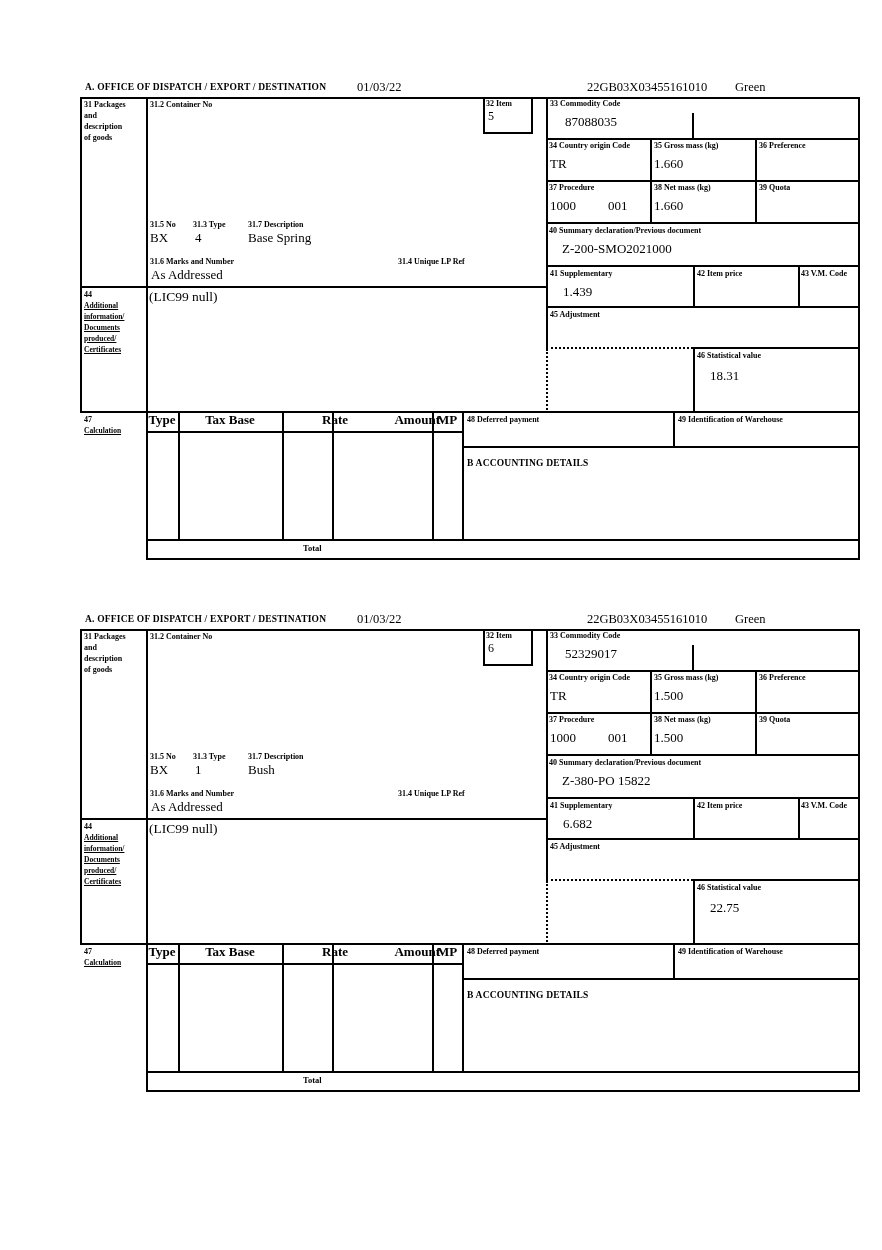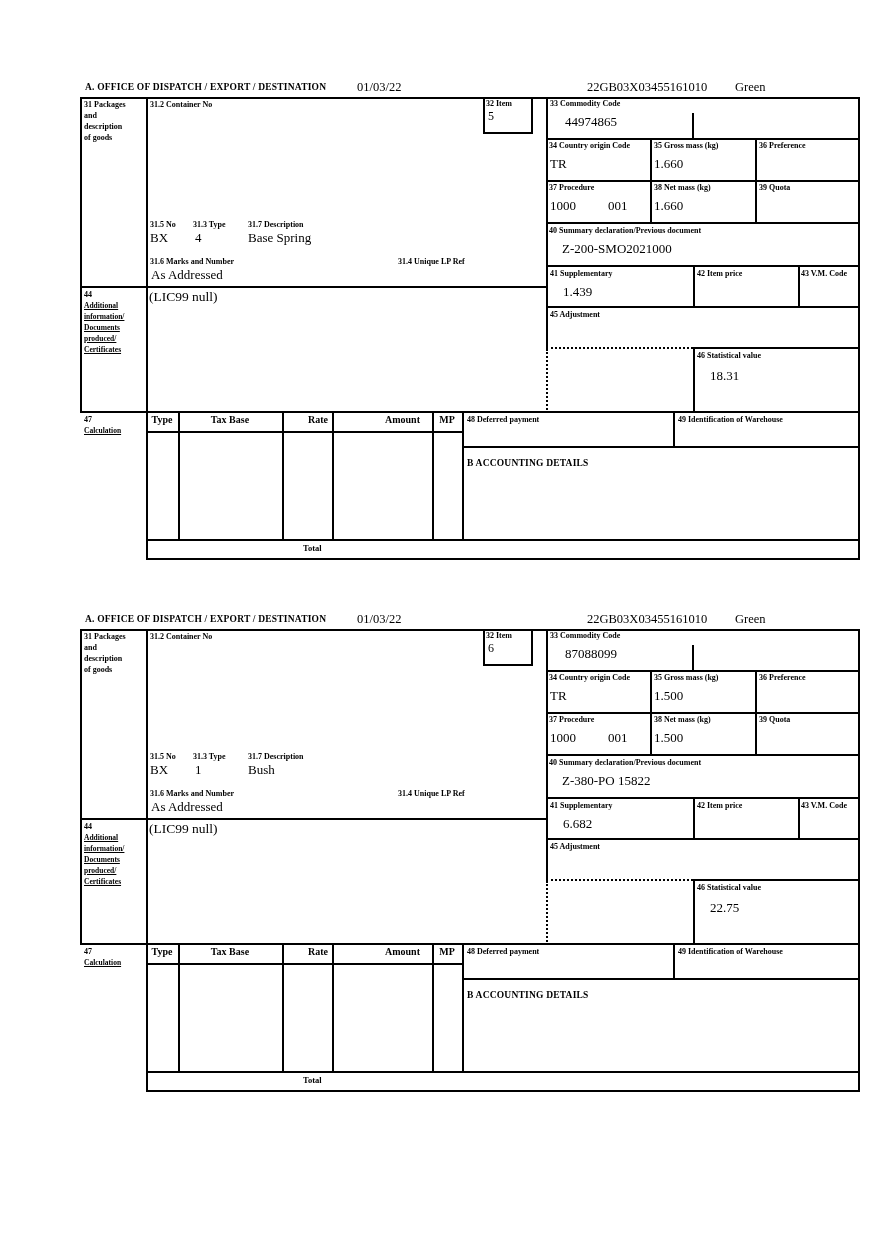--- a/index.html
+++ b/index.html
@@ -9,23 +9,23 @@
   .vl{position:absolute;width:2px;background:#000;}
   .hd{position:absolute;height:0;border-top:2px dotted #000;}
   .vd{position:absolute;width:0;border-left:2px dotted #000;}
   .lb{position:absolute;font-weight:bold;font-size:8px;line-height:10px;white-space:nowrap;}
   .lbs{position:absolute;font-weight:bold;font-size:7.5px;line-height:10px;white-space:nowrap;}
   .un{text-decoration:underline;}
   .val{position:absolute;font-size:13px;line-height:14px;white-space:nowrap;}
   .vsm{position:absolute;font-size:12px;line-height:13px;white-space:nowrap;}
   .hdrA{position:absolute;font-weight:bold;font-size:9.5px;white-space:nowrap;letter-spacing:.2px;}
   .hdrV{position:absolute;font-size:12.5px;white-space:nowrap;}
-  .colh{position:absolute;top:335px;font-weight:bold;font-size:10px;line-height:10px;}
+  .colh{position:absolute;top:335px;font-weight:bold;font-size:13px;line-height:10px;}
   .ctr{text-align:center;}
-  .rgt{text-align:right;}
+  .rgt{text-align:right;padding-left:20px;}
 </style>
 </head>
 <body>
 
 <section class="block" style="top: 80px;">
 
   <div class="hdrA" style="left:85px;top:2px;">A. OFFICE OF DISPATCH / EXPORT / DESTINATION</div>
   <div class="hdrV" style="left:357px;top:0px;">01/03/22</div>
   <div class="hdrV" style="left:587px;top:0px;">22GB03X03455161010</div>
   <div class="hdrV" style="left:735px;top:0px;">Green</div>
@@ -68,21 +68,21 @@
   <div class="lb" style="left:84px;top:20px;">31 Packages</div>
   <div class="lb" style="left:84px;top:31px;">and</div>
   <div class="lb" style="left:84px;top:42px;">description</div>
   <div class="lb" style="left:84px;top:53px;">of goods</div>
 
   <div class="lb" style="left:150px;top:20px;">31.2 Container No</div>
   <div class="lb" style="left:486px;top:19px;">32 Item</div>
   <div class="vsm" style="left:488px;top:30px;">5</div>
 
   <div class="lb" style="left:550px;top:19px;">33 Commodity Code</div>
-  <div class="val" style="left:565px;top:35px;">44974865</div>
+  <div class="val" style="left:565px;top:35px;">87088035</div>
   <div class="lb" style="left:549px;top:61px;">34 Country origin Code</div>
   <div class="val" style="left:550px;top:77px;">TR</div>
   <div class="lb" style="left:654px;top:61px;">35 Gross mass (kg)</div>
   <div class="val" style="left:654px;top:77px;">1.660</div>
   <div class="lb" style="left:759px;top:61px;">36 Preference</div>
   <div class="lb" style="left:549px;top:103px;">37 Procedure</div>
   <div class="val" style="left:550px;top:119px;">1000</div>
   <div class="val" style="left:608px;top:119px;">001</div>
   <div class="lb" style="left:654px;top:103px;">38 Net mass (kg)</div>
   <div class="val" style="left:654px;top:119px;">1.660</div>
@@ -180,21 +180,21 @@
   <div class="lb" style="left:84px;top:20px;">31 Packages</div>
   <div class="lb" style="left:84px;top:31px;">and</div>
   <div class="lb" style="left:84px;top:42px;">description</div>
   <div class="lb" style="left:84px;top:53px;">of goods</div>
 
   <div class="lb" style="left:150px;top:20px;">31.2 Container No</div>
   <div class="lb" style="left:486px;top:19px;">32 Item</div>
   <div class="vsm" style="left:488px;top:30px;">6</div>
 
   <div class="lb" style="left:550px;top:19px;">33 Commodity Code</div>
-  <div class="val" style="left:565px;top:35px;">87088099</div>
+  <div class="val" style="left:565px;top:35px;">52329017</div>
   <div class="lb" style="left:549px;top:61px;">34 Country origin Code</div>
   <div class="val" style="left:550px;top:77px;">TR</div>
   <div class="lb" style="left:654px;top:61px;">35 Gross mass (kg)</div>
   <div class="val" style="left:654px;top:77px;">1.500</div>
   <div class="lb" style="left:759px;top:61px;">36 Preference</div>
   <div class="lb" style="left:549px;top:103px;">37 Procedure</div>
   <div class="val" style="left:550px;top:119px;">1000</div>
   <div class="val" style="left:608px;top:119px;">001</div>
   <div class="lb" style="left:654px;top:103px;">38 Net mass (kg)</div>
   <div class="val" style="left:654px;top:119px;">1.500</div>

